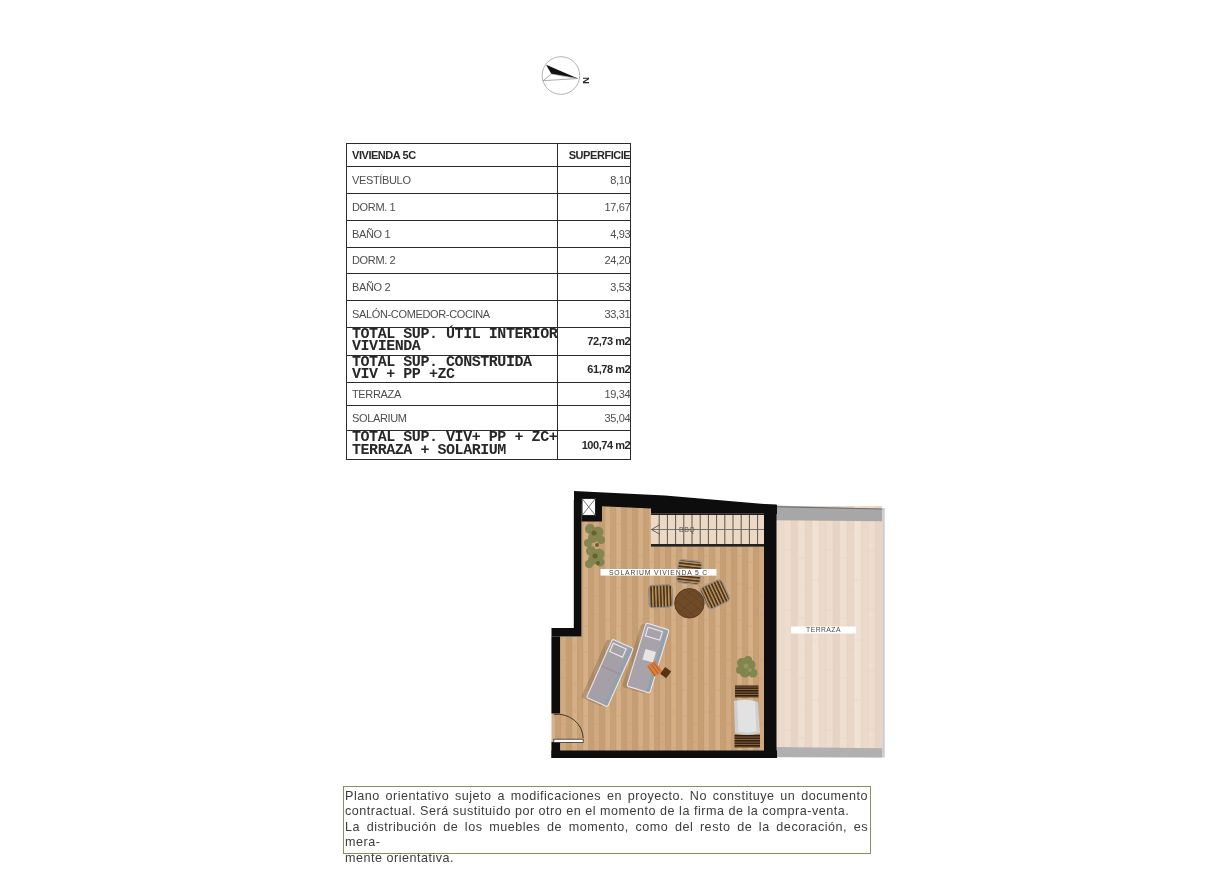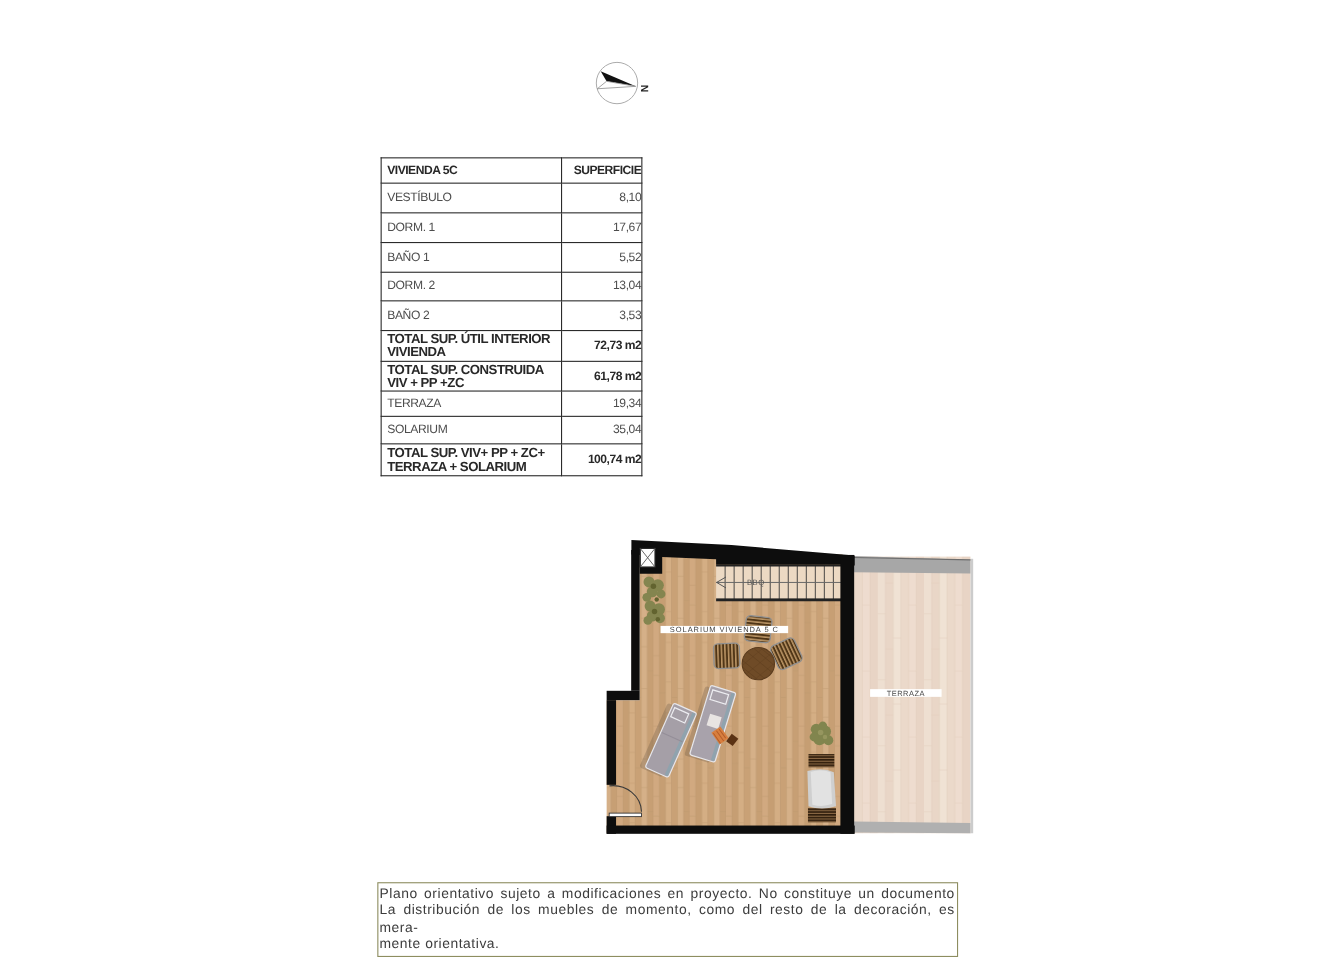--- a/index.html
+++ b/index.html
@@ -5,25 +5,25 @@
   html,body{margin:0;padding:0;background:#fff;}
   #page{position:relative;width:1220px;height:870px;background:#fff;overflow:hidden;
         font-family:"Liberation Sans",sans-serif;}
   
   #tbl{position:absolute;left:346px;top:143px;border-collapse:collapse;table-layout:fixed;}
   #tbl td{border:1.6px solid #2b2b2b;padding:0;vertical-align:middle;
           font-size:11px;letter-spacing:-0.35px;color:#4d4d4d;white-space:nowrap;}
   #tbl td.l{padding-left:5px;margin-top:20px;}
   #tbl td.v{text-align:right;}
   #tbl tr.b td{font-weight:bold;color:#282828;letter-spacing:-0.45px;}
-  #tbl td.l2{line-height:12.5px;font-size:12px;}
+  #tbl td.l2{line-height:12.5px;font-size:15px;font-family:Liberation Mono, monospace;}
   
   #disc{position:absolute;left:343px;top:786px;width:528px;height:68px;
         border:1.2px solid #8d8d60;color:#3c3c3c;font-size:12.6px;line-height:15.6px;
-        letter-spacing:0.5px;padding:1.5px 2px 0 1px;box-sizing:border-box;margin-top:16px;}
+        letter-spacing:0.5px;padding:1.5px 2px 0 1px;box-sizing:border-box;}
   #disc .j{text-align:justify;text-align-last:justify;}
 </style>
 </head>
 <body>
 <div id="page">
 
   <svg style="position:absolute;left:535px;top:48px" width="65" height="57" viewBox="535 48 65 57">
     <circle cx="560.9" cy="75.5" r="18.8" fill="none" stroke="#aaa" stroke-width="0.9"></circle>
     <polygon points="546.1,64.7 577.9,78.5 551.4,73.9" fill="#111"></polygon>
     <polygon points="551.4,73.9 577.9,78.5 543.0,80.7" fill="#fff" stroke="#888" stroke-width="0.7"></polygon>
@@ -43,29 +43,33 @@
     <tr style="height:26.5px">
           <td class="l">VESTÍBULO</td>
           <td class="v">8,10</td>
         </tr>
     <tr style="height:27px">
           <td class="l">DORM. 1</td>
           <td class="v">17,67</td>
         </tr>
     <tr style="height:27px">
           <td class="l">BAÑO 1</td>
-          <td class="v">5,52</td>
+          <td class="v">4,93</td>
         </tr>
     <tr style="height:26px">
           <td class="l">DORM. 2</td>
-          <td class="v">13,04</td>
+          <td class="v">24,20</td>
         </tr>
     <tr style="height:27px">
           <td class="l">BAÑO 2</td>
           <td class="v">3,53</td>
+        </tr>
+    <tr style="height:27px">
+          <td class="l">SALÓN-COMEDOR-COCINA</td>
+          <td class="v">33,31</td>
         </tr>
     <tr class="b" style="height:28.5px">
           <td class="l l2">TOTAL SUP. ÚTIL INTERIOR<br>VIVIENDA</td>
           <td class="v">72,73 m2</td>
         </tr>
     <tr class="b" style="height:27px">
           <td class="l l2">TOTAL SUP. CONSTRUIDA<br>VIV + PP +ZC</td>
           <td class="v">61,78 m2</td>
         </tr>
     <tr style="height:23px">
@@ -257,17 +261,18 @@
     </g>
 
     <rect x="600.5" y="569" width="116" height="6.6" fill="#fff"></rect>
     <text x="658.5" y="574.5" font-size="6.8" fill="#424242" text-anchor="middle" letter-spacing="0.85">SOLARIUM VIVIENDA 5 C</text>
     <rect x="791" y="626.5" width="65" height="7" fill="#fff"></rect>
     <text x="823.5" y="632.3" font-size="6.8" fill="#4a4a4a" text-anchor="middle" letter-spacing="0.45">TERRAZA</text>
   </svg>
 
   <div id="disc">
     <div class="j">Plano orientativo sujeto a modificaciones en proyecto. No constituye un documento</div>
+    <div>contractual. Será sustituido por otro en el momento de la firma de la compra-venta.</div>
     <div class="j">La distribución de los muebles de momento, como del resto de la decoración, es mera-</div>
     <div>mente orientativa.</div>
   </div>
 
 </div>
 
 </body></html>

